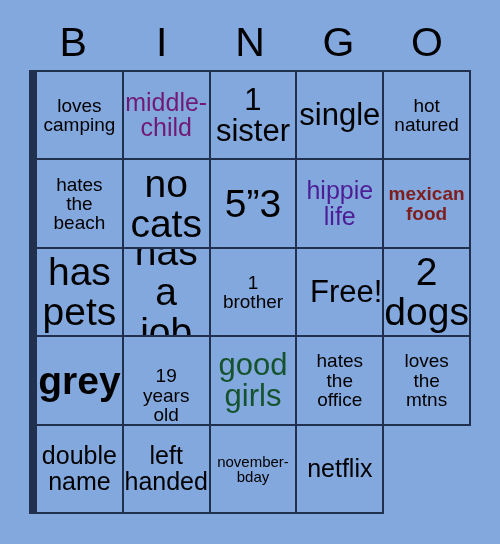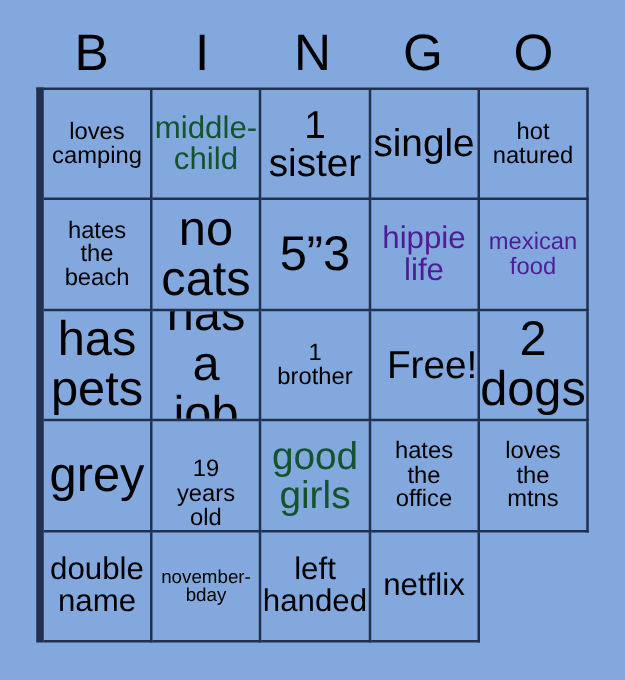--- a/index.html
+++ b/index.html
@@ -46,21 +46,21 @@
 
   
   .grid {
     position: absolute;
     left: 29px;
     top: 70px;
     width: 442px;
     height: 444px;
     box-sizing: border-box;
     border-top: 2px solid #20304e;
-    border-left: 6px solid #a21caf;
+    border-left: 8px solid #a21caf;
     display: grid;
     grid-template-columns: repeat(5, 1fr);
     grid-template-rows: repeat(5, 1fr);
   }
 
   .cell {
     box-sizing: border-box;
     border-right: 2px solid #20304e;
     border-bottom: 2px solid #20304e;
     display: flex;
@@ -98,21 +98,21 @@
     <div class="header-cell" style="color: rgb(0, 0, 0);">G</div>
     <div class="header-cell" style="color: rgb(0, 0, 0);">O</div>
   </div>
 
   <div class="grid" id="bingo-grid" style="border-top-color: rgb(32, 48, 78); border-left-color: rgb(32, 48, 78);">
       <div class="cell" style="border-right-color: rgb(32, 48, 78); border-bottom-color: rgb(32, 48, 78);">
         <span class="cell-text s-sm" style="color: rgb(0, 0, 0);">loves
 camping</span>
       </div>
       <div class="cell" style="border-right-color: rgb(32, 48, 78); border-bottom-color: rgb(32, 48, 78);">
-        <span class="cell-text s-md" style="color: #14532d;">middle-
+        <span class="cell-text s-md" style="color: #701a75;">middle-
 child</span>
       </div>
       <div class="cell" style="border-right-color: rgb(32, 48, 78); border-bottom-color: rgb(32, 48, 78);">
         <span class="cell-text s-lg" style="color: rgb(0, 0, 0);">1
 sister</span>
       </div>
       <div class="cell" style="border-right-color: rgb(32, 48, 78); border-bottom-color: rgb(32, 48, 78);">
         <span class="cell-text s-lg" style="color: rgb(0, 0, 0);">single</span>
       </div>
       <div class="cell" style="border-right-color: rgb(32, 48, 78); border-bottom-color: rgb(32, 48, 78);">
@@ -129,21 +129,21 @@
 cats</span>
       </div>
       <div class="cell" style="border-right-color: rgb(32, 48, 78); border-bottom-color: rgb(32, 48, 78);">
         <span class="cell-text s-xl" style="color: rgb(0, 0, 0);">5”3</span>
       </div>
       <div class="cell" style="border-right-color: rgb(32, 48, 78); border-bottom-color: rgb(32, 48, 78);">
         <span class="cell-text s-md" style="color: #4c1d95;">hippie
 life</span>
       </div>
       <div class="cell" style="border-right-color: rgb(32, 48, 78); border-bottom-color: rgb(32, 48, 78);">
-        <span class="cell-text s-sm" style="color: #4c1d95;">mexican
+        <span class="cell-text s-sm" style="color: #7f1d1d; font-weight: bold;">mexican
 food</span>
       </div>
       <div class="cell" style="border-right-color: rgb(32, 48, 78); border-bottom-color: rgb(32, 48, 78);">
         <span class="cell-text s-xl" style="color: rgb(0, 0, 0);">has
 pets</span>
       </div>
       <div class="cell" style="border-right-color: rgb(32, 48, 78); border-bottom-color: rgb(32, 48, 78);">
         <span class="cell-text s-xl" style="color: rgb(0, 0, 0);">has
 a job</span>
       </div>
@@ -151,21 +151,21 @@
         <span class="cell-text s-sm" style="color: rgb(0, 0, 0);">1
 brother</span>
       </div>
       <div class="cell" style="border-right-color: rgb(32, 48, 78); border-bottom-color: rgb(32, 48, 78); padding-left: 16px;">
         <span class="cell-text s-lg" style="color: rgb(0, 0, 0);">Free!</span>
       </div>
       <div class="cell" style="border-right-color: rgb(32, 48, 78); border-bottom-color: rgb(32, 48, 78);">
         <span class="cell-text s-xl" style="color: rgb(0, 0, 0);">2
 dogs</span>
       </div>
-      <div class="cell" style="border-right-color: rgb(32, 48, 78); border-bottom-color: rgb(32, 48, 78);">
+      <div class="cell" style="border-right-color: rgb(32, 48, 78); border-bottom-color: rgb(32, 48, 78); font-weight: bold;">
         <span class="cell-text s-xl" style="color: rgb(0, 0, 0);">grey</span>
       </div>
       <div class="cell" style="border-right-color: rgb(32, 48, 78); border-bottom-color: rgb(32, 48, 78);">
         <span class="cell-text s-sm" style="color: rgb(0, 0, 0); margin-top: 30px;">19
 years
 old</span>
       </div>
       <div class="cell" style="border-right-color: rgb(32, 48, 78); border-bottom-color: rgb(32, 48, 78);">
         <span class="cell-text s-lg" style="color: #14532d;">good
 girls</span>
@@ -178,25 +178,25 @@
       <div class="cell" style="border-right-color: rgb(32, 48, 78); border-bottom-color: rgb(32, 48, 78);">
         <span class="cell-text s-sm" style="color: rgb(0, 0, 0);">loves
 the
 mtns</span>
       </div>
       <div class="cell" style="border-right-color: rgb(32, 48, 78); border-bottom-color: rgb(32, 48, 78);">
         <span class="cell-text s-md" style="color: rgb(0, 0, 0);">double
 name</span>
       </div>
       <div class="cell" style="border-right-color: rgb(32, 48, 78); border-bottom-color: rgb(32, 48, 78);">
+        <span class="cell-text s-md" style="color: rgb(0, 0, 0);">left
+handed</span>
+      </div>
+      <div class="cell" style="border-right-color: rgb(32, 48, 78); border-bottom-color: rgb(32, 48, 78);">
         <span class="cell-text s-xs" style="color: rgb(0, 0, 0);">november-
 bday</span>
       </div>
       <div class="cell" style="border-right-color: rgb(32, 48, 78); border-bottom-color: rgb(32, 48, 78);">
-        <span class="cell-text s-md" style="color: rgb(0, 0, 0);">left
-handed</span>
-      </div>
-      <div class="cell" style="border-right-color: rgb(32, 48, 78); border-bottom-color: rgb(32, 48, 78);">
         <span class="cell-text s-md" style="color: rgb(0, 0, 0);">netflix</span>
       </div>
     </div>
 
 </div>
 
 </body></html>

